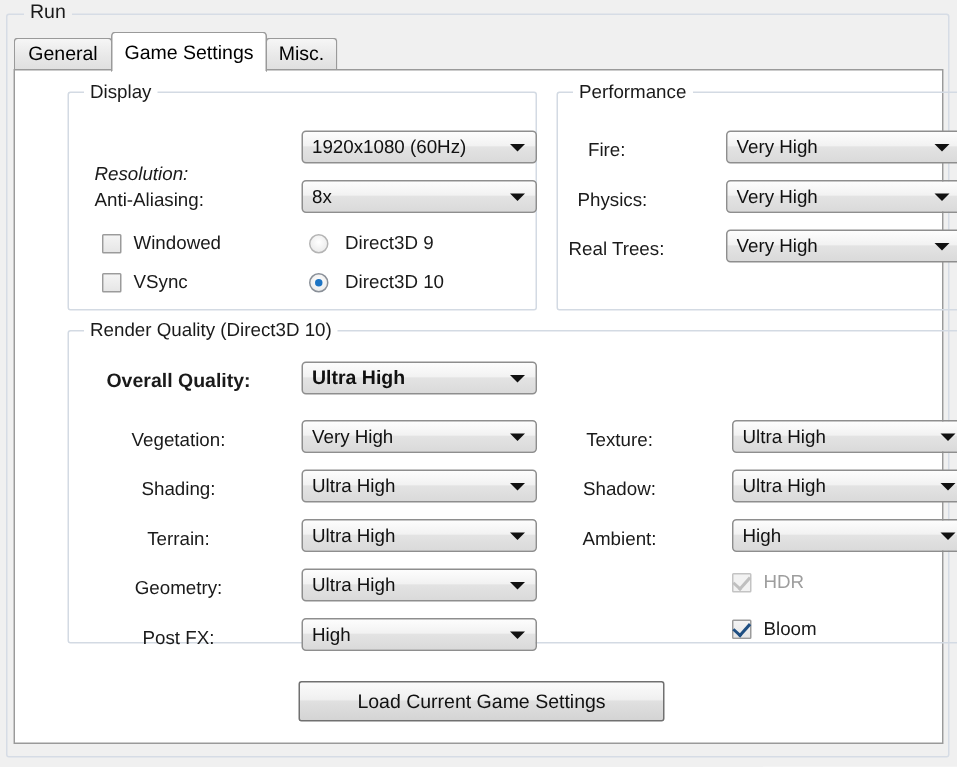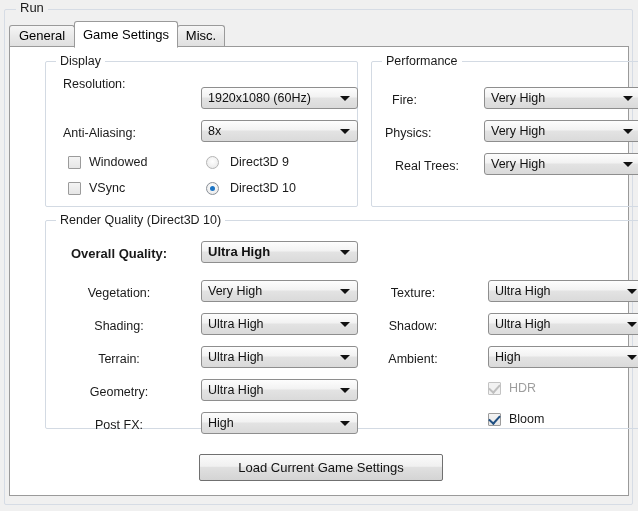--- a/index.html
+++ b/index.html
@@ -256,21 +256,21 @@
     <div class="tab" id="tab-misc">
       <span>Misc.</span>
     </div>
   </div>
 
   <div class="tabpanel">
 
     <div class="group" id="group-display">
       <div class="group-title">Display</div>
 
-      <div class="lbl" style="left:17px; top:15px;">Resolution:</div>
+      <div class="lbl" style="left:17px; top:47px;font-style:italic;">Resolution:</div>
       <div class="combo" style="left:155px; top:25px; width:157px;">
         <span class="combo-text">1920x1080 (60Hz)</span>
         <span class="arrow"></span>
       </div>
 
       <div class="lbl" style="left:17px; top:64px;">Anti-Aliasing:</div>
       <div class="combo" style="left:155px; top:58px; width:157px;">
         <span class="combo-text">8x</span>
         <span class="arrow"></span>
       </div>
@@ -304,21 +304,21 @@
         <span class="combo-text">Very High</span>
         <span class="arrow"></span>
       </div>
 
       <div class="lbl" style="left:13px; top:64px;">Physics:</div>
       <div class="combo" style="left:112px; top:58px; width:157px;">
         <span class="combo-text">Very High</span>
         <span class="arrow"></span>
       </div>
 
-      <div class="lbl" style="left:23px; top:97px;">Real Trees:</div>
+      <div class="lbl" style="left:7px; top:97px;">Real Trees:</div>
       <div class="combo" style="left:112px; top:91px; width:157px;">
         <span class="combo-text">Very High</span>
         <span class="arrow"></span>
       </div>
     </div>
 
     <div class="group" id="group-render">
       <div class="group-title">Render Quality (Direct3D 10)</div>
 
       <div class="lbl bold right" style="left:0px; top:26px; width:146px;">Overall Quality:</div>

